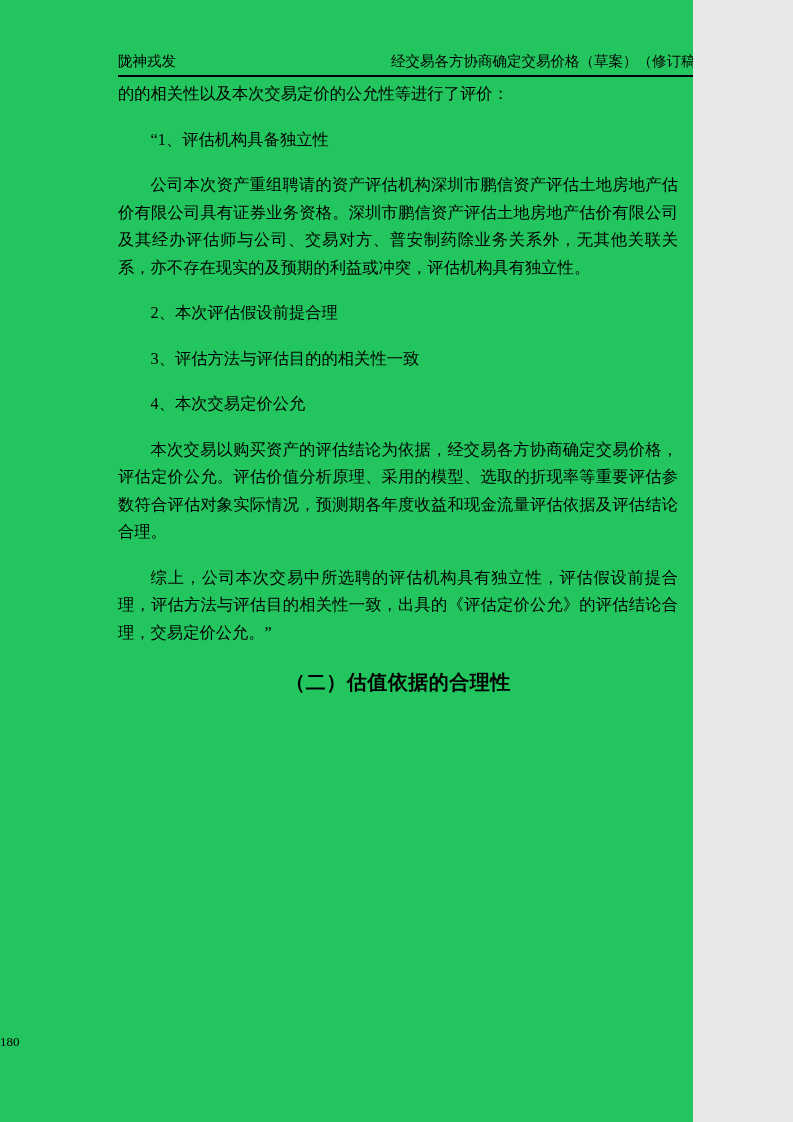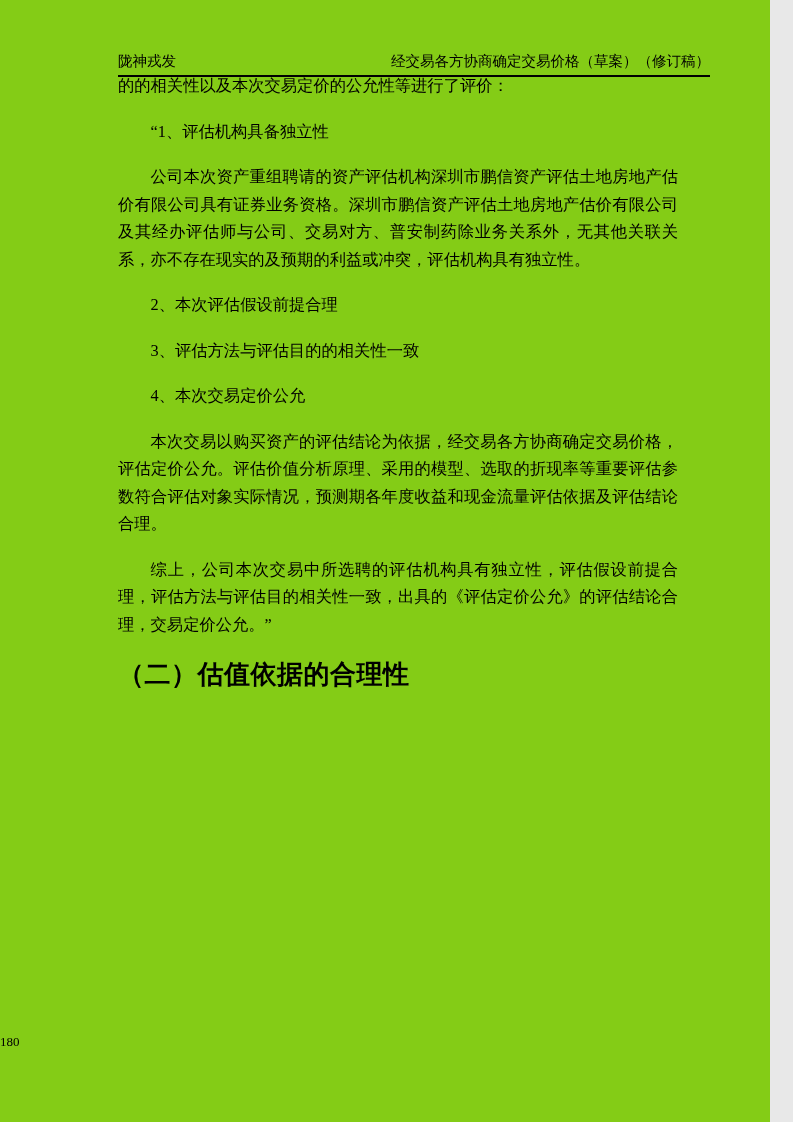--- a/index.html
+++ b/index.html
@@ -2,23 +2,23 @@
 <html><head>
 <meta charset="utf-8">
 <style>
   html, body {
     margin: 0;
     padding: 0;
     background: #e8e8e8;
   }
   .page {
     position: relative;
-    width: 770px;
+    width: 693px;
     height: 1122px;
-    background: #84cc16;
+    background: #22c55e;
     overflow: hidden;
     font-family: "Liberation Serif", "DejaVu Serif", serif;
     color: #000000;
   }
   .header {
     position: absolute;
     left: 118px;
     top: 52px;
     width: 592px;
     display: flex;
@@ -27,40 +27,40 @@
     font-size: 14.5px;
     line-height: 18px;
     padding-bottom: 5px;
     border-bottom: 2px solid #000000;
   }
   .header .left  { white-space: nowrap; }
   .header .right { white-space: nowrap; }
   .content {
     position: absolute;
     left: 118px;
-    top: 72px;
+    top: 80px;
     width: 560px;
     font-size: 16.3px;
     line-height: 27.5px;
     text-align: justify;
     text-justify: inter-ideograph;
   }
   .content p.para {
     margin: 0 0 18px 0;
   }
   .content p.para.indent {
     text-indent: 2em;
   }
   .section-heading {
     font-family: "Liberation Sans", "DejaVu Sans", sans-serif;
     font-weight: bold;
-    font-size: 26px;
+    font-size: 20px;
     line-height: 28px;
     margin: 22px 0 8px 0;
-    text-align: left;
+    text-align: center;
     letter-spacing: 0.5px;
   }
   .footer {
     position: absolute;
     left: 0;
     top: 1034px;
     width: 793px;
     text-align: left;
     font-size: 13px;
     line-height: 16px;

